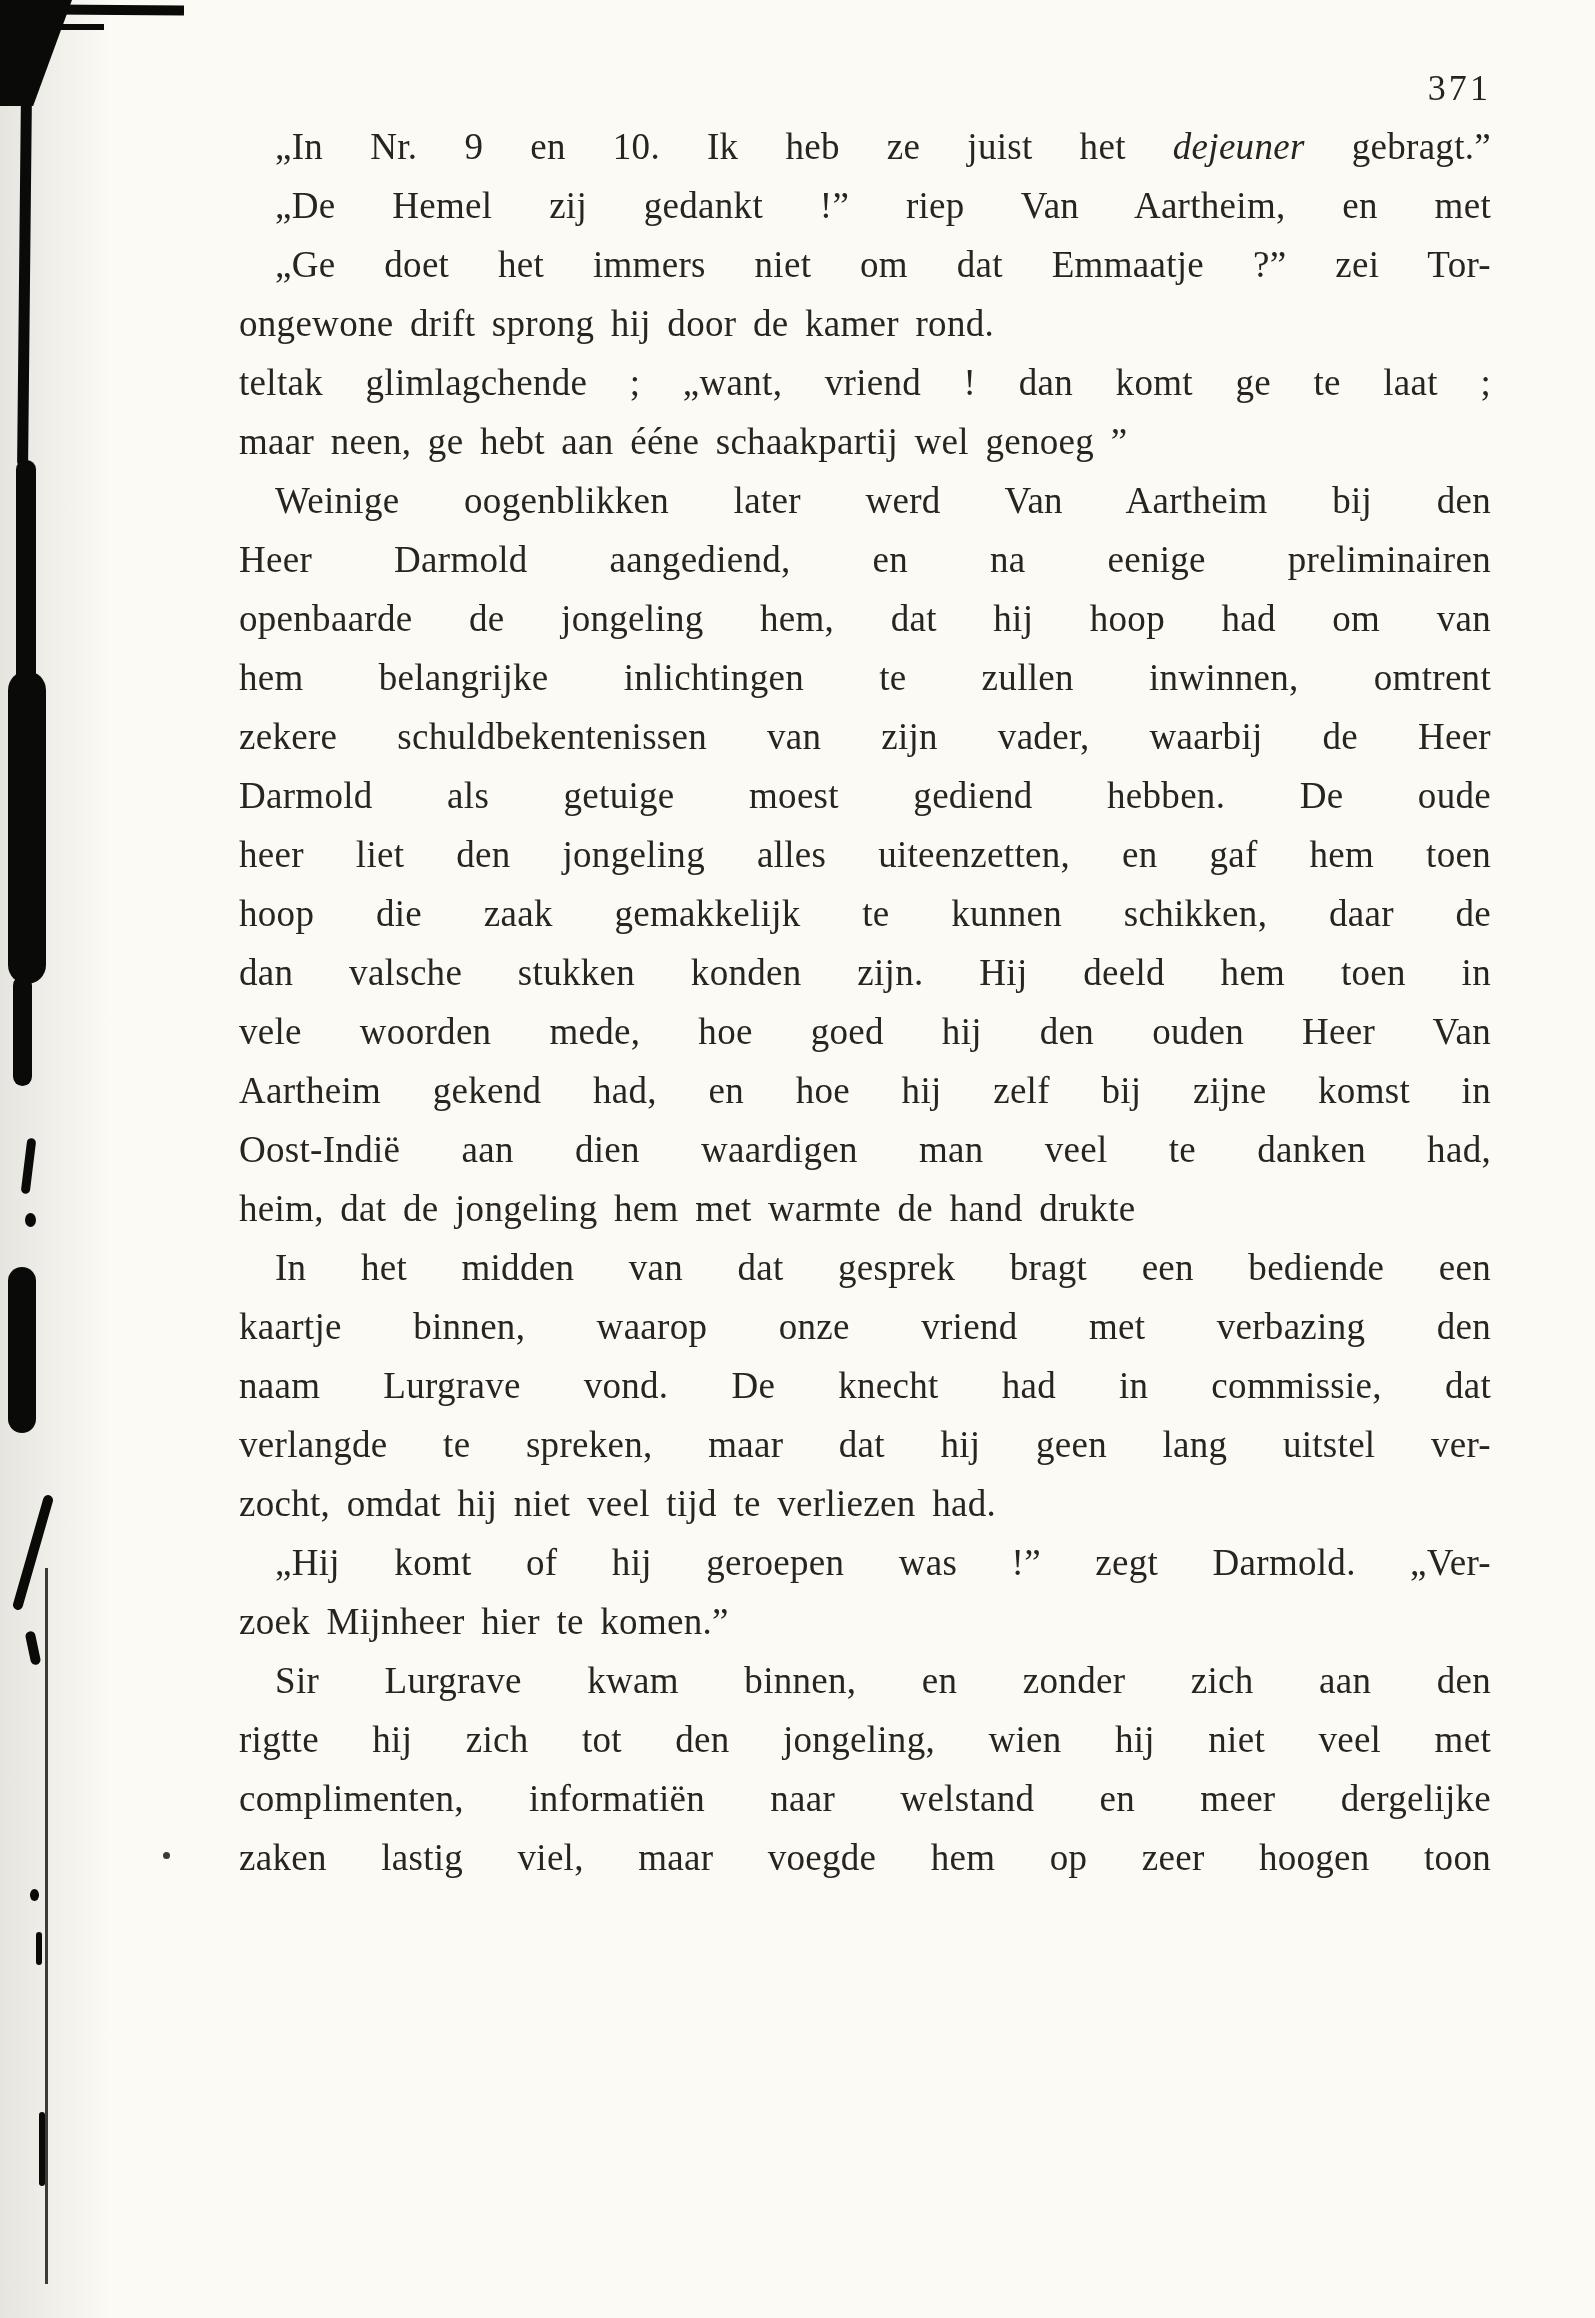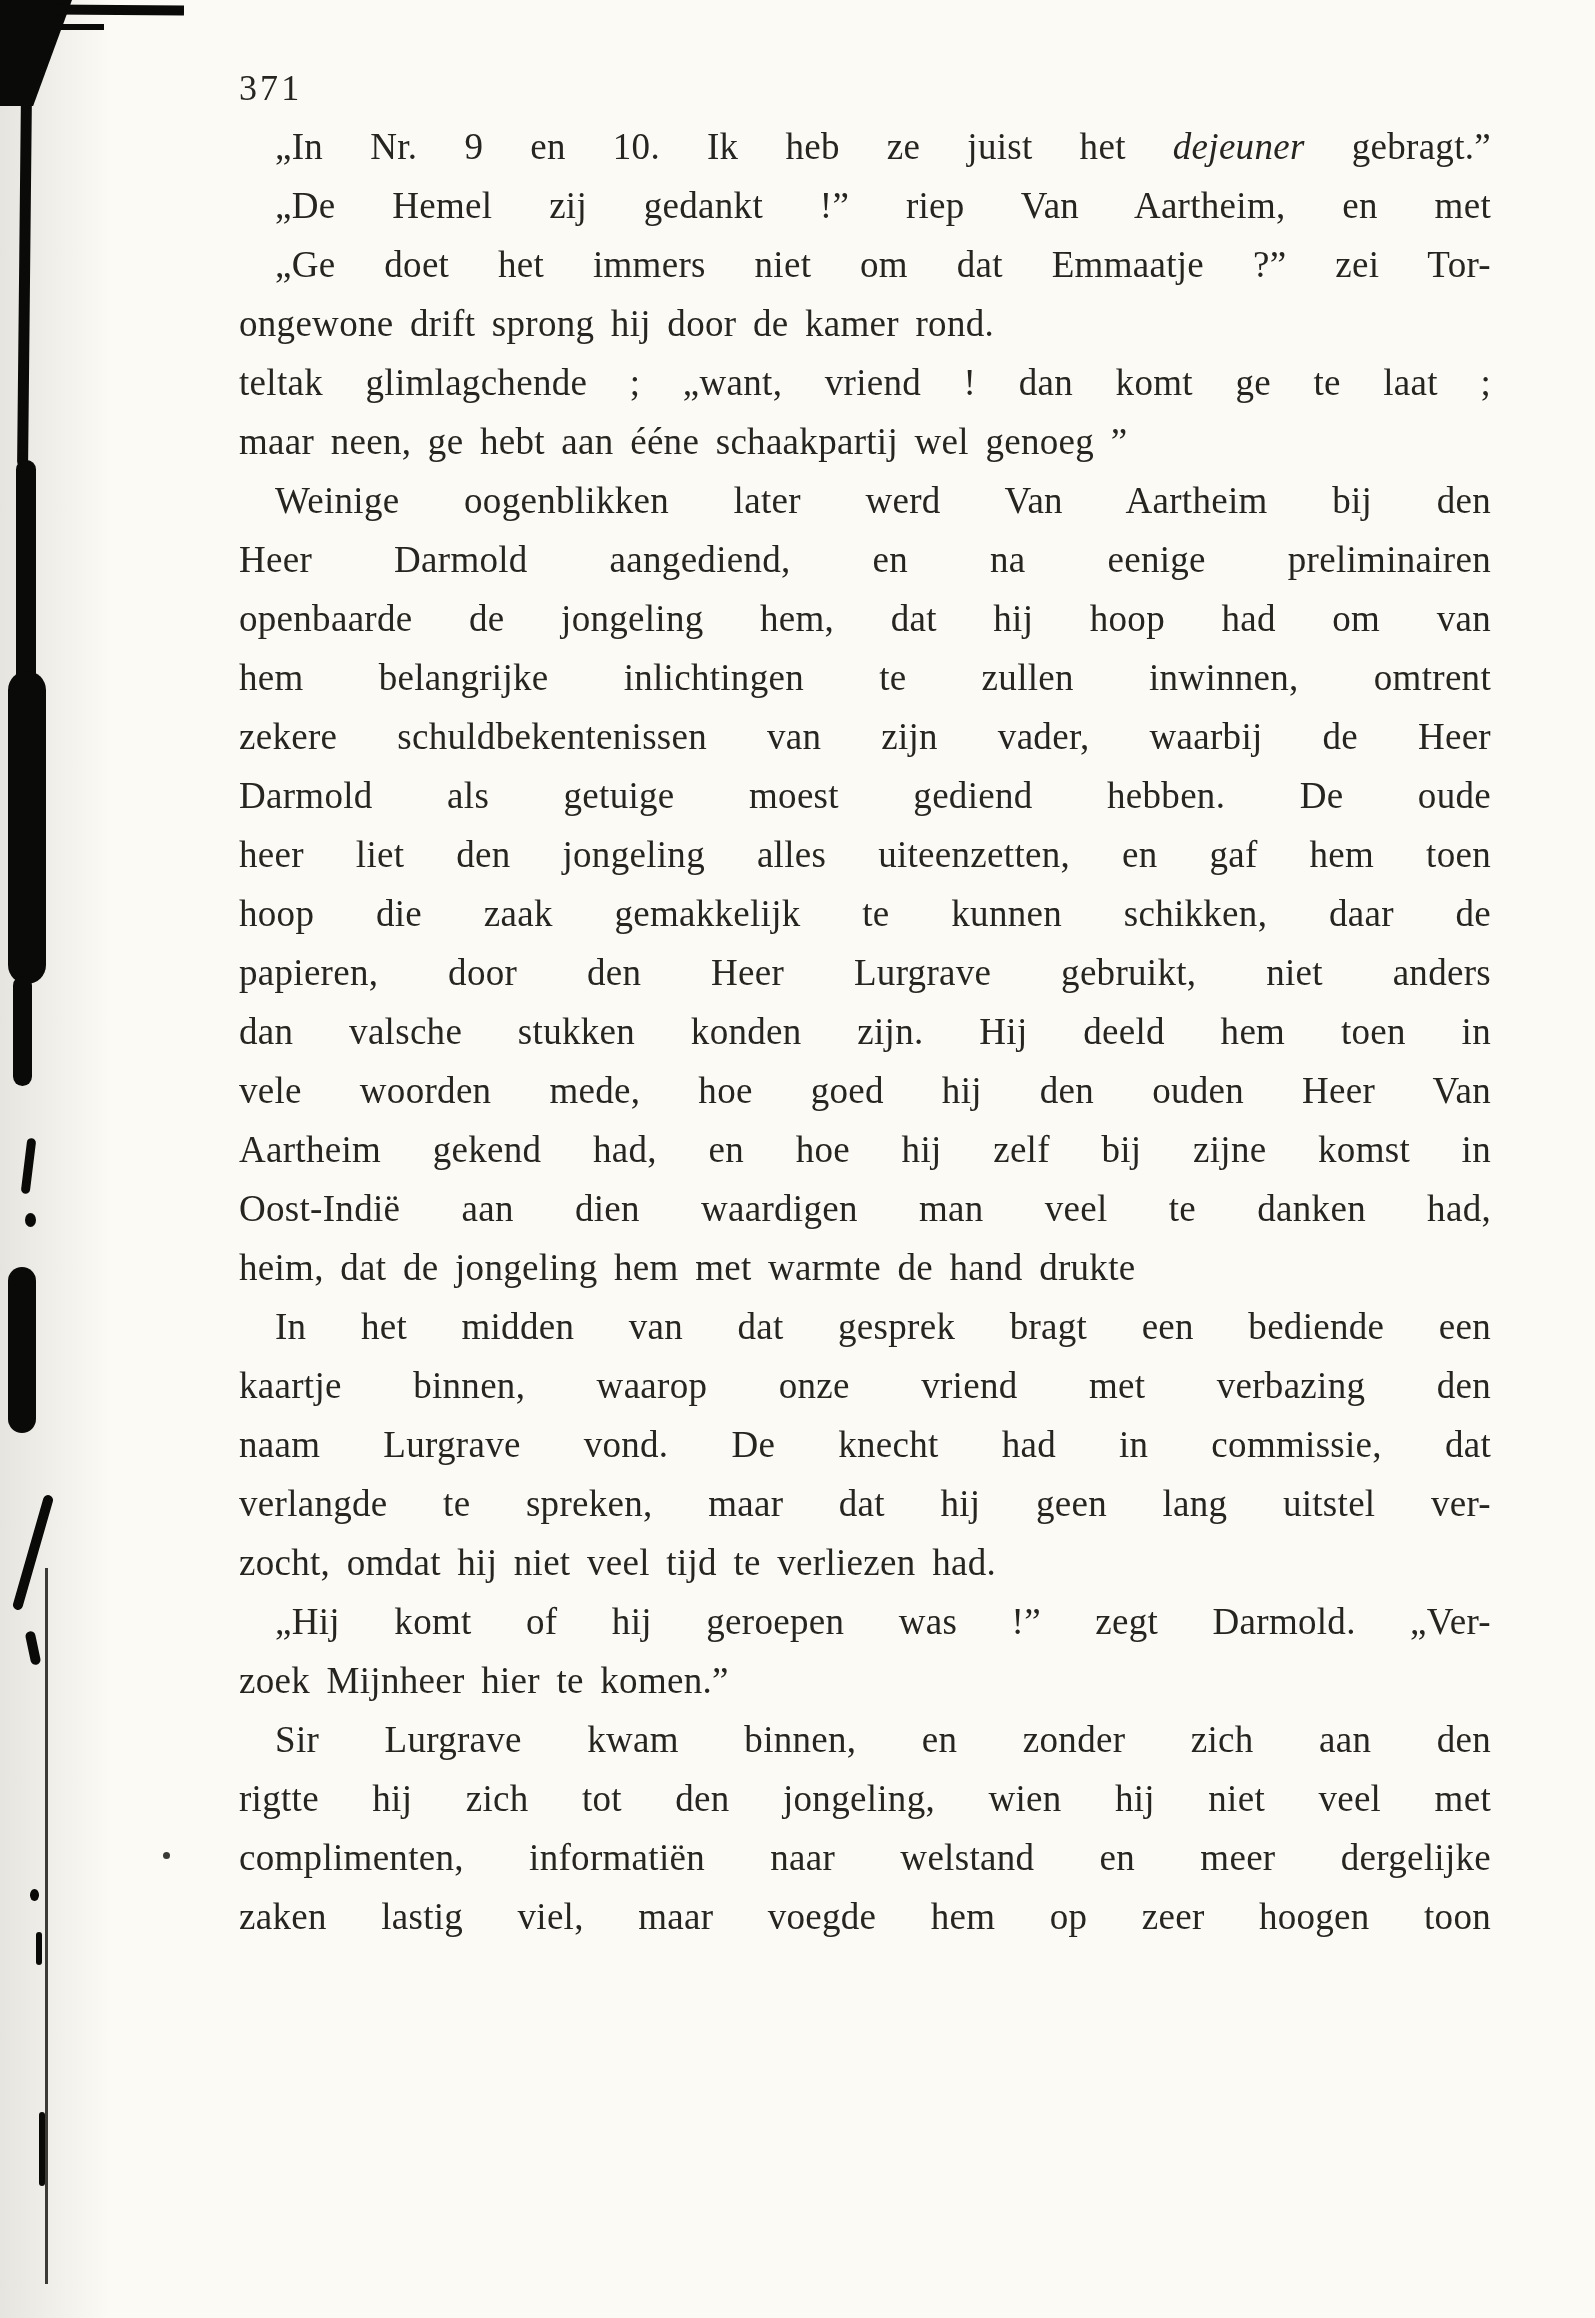--- a/index.html
+++ b/index.html
@@ -14,21 +14,21 @@
     margin:0 auto;
   }
   .binding-shade {
     position:absolute; left:0; top:0; width:110px; height:100%;
     background:linear-gradient(to right, rgba(40,38,34,0.10), rgba(40,38,34,0.0));
     pointer-events:none;
   }
   .page-number {
     position:absolute;
     top:67px; left:239px; width:1252px;
-    text-align:left;
+    text-align:right;
     font-size:36px;
     letter-spacing:3.1px;
     color:var(--ink, #26251f);
   }
   .text-block {
     position:absolute;
     left:239px; top:117px; width:1252px;
     font-size:37px;
     line-height:59px;
     letter-spacing:0.3px;
@@ -95,21 +95,20 @@
       <div class="line just"><span>teltak glimlagchende ; „want, vriend ! dan komt ge te laat ;</span></div>
       <div class="line"><span>maar neen, ge hebt aan ééne schaakpartij wel genoeg ”</span></div>
       <div class="line indent just"><span>Weinige oogenblikken later werd Van Aartheim bij den</span></div>
       <div class="line just"><span>Heer Darmold aangediend, en na eenige preliminairen</span></div>
       <div class="line just"><span>openbaarde de jongeling hem, dat hij hoop had om van</span></div>
       <div class="line just"><span>hem belangrijke inlichtingen te zullen inwinnen, omtrent</span></div>
       <div class="line just"><span>zekere schuldbekentenissen van zijn vader, waarbij de Heer</span></div>
       <div class="line just"><span>Darmold als getuige moest gediend hebben. De oude</span></div>
       <div class="line just"><span>heer liet den jongeling alles uiteenzetten, en gaf hem toen</span></div>
       <div class="line just"><span>hoop die zaak gemakkelijk te kunnen schikken, daar de</span></div>
-      <div class="line just"><span>papieren, door den Heer Lurgrave gebruikt, niet anders</span></div>
       <div class="line just"><span>dan valsche stukken konden zijn. Hij deeld hem toen in</span></div>
       <div class="line just"><span>vele woorden mede, hoe goed hij den ouden Heer Van</span></div>
       <div class="line just"><span>Aartheim gekend had, en hoe hij zelf bij zijne komst in</span></div>
       <div class="line just"><span>Oost-Indië aan dien waardigen man veel te danken had,</span></div>
       <div class="line"><span>heim, dat de jongeling hem met warmte de hand drukte</span></div>
       <div class="line indent just"><span>In het midden van dat gesprek bragt een bediende een</span></div>
       <div class="line just"><span>kaartje binnen, waarop onze vriend met verbazing den</span></div>
       <div class="line just"><span>naam Lurgrave vond. De knecht had in commissie, dat</span></div>
       <div class="line just"><span>verlangde te spreken, maar dat hij geen lang uitstel ver-</span></div>
       <div class="line"><span>zocht, omdat hij niet veel tijd te verliezen had.</span></div>

